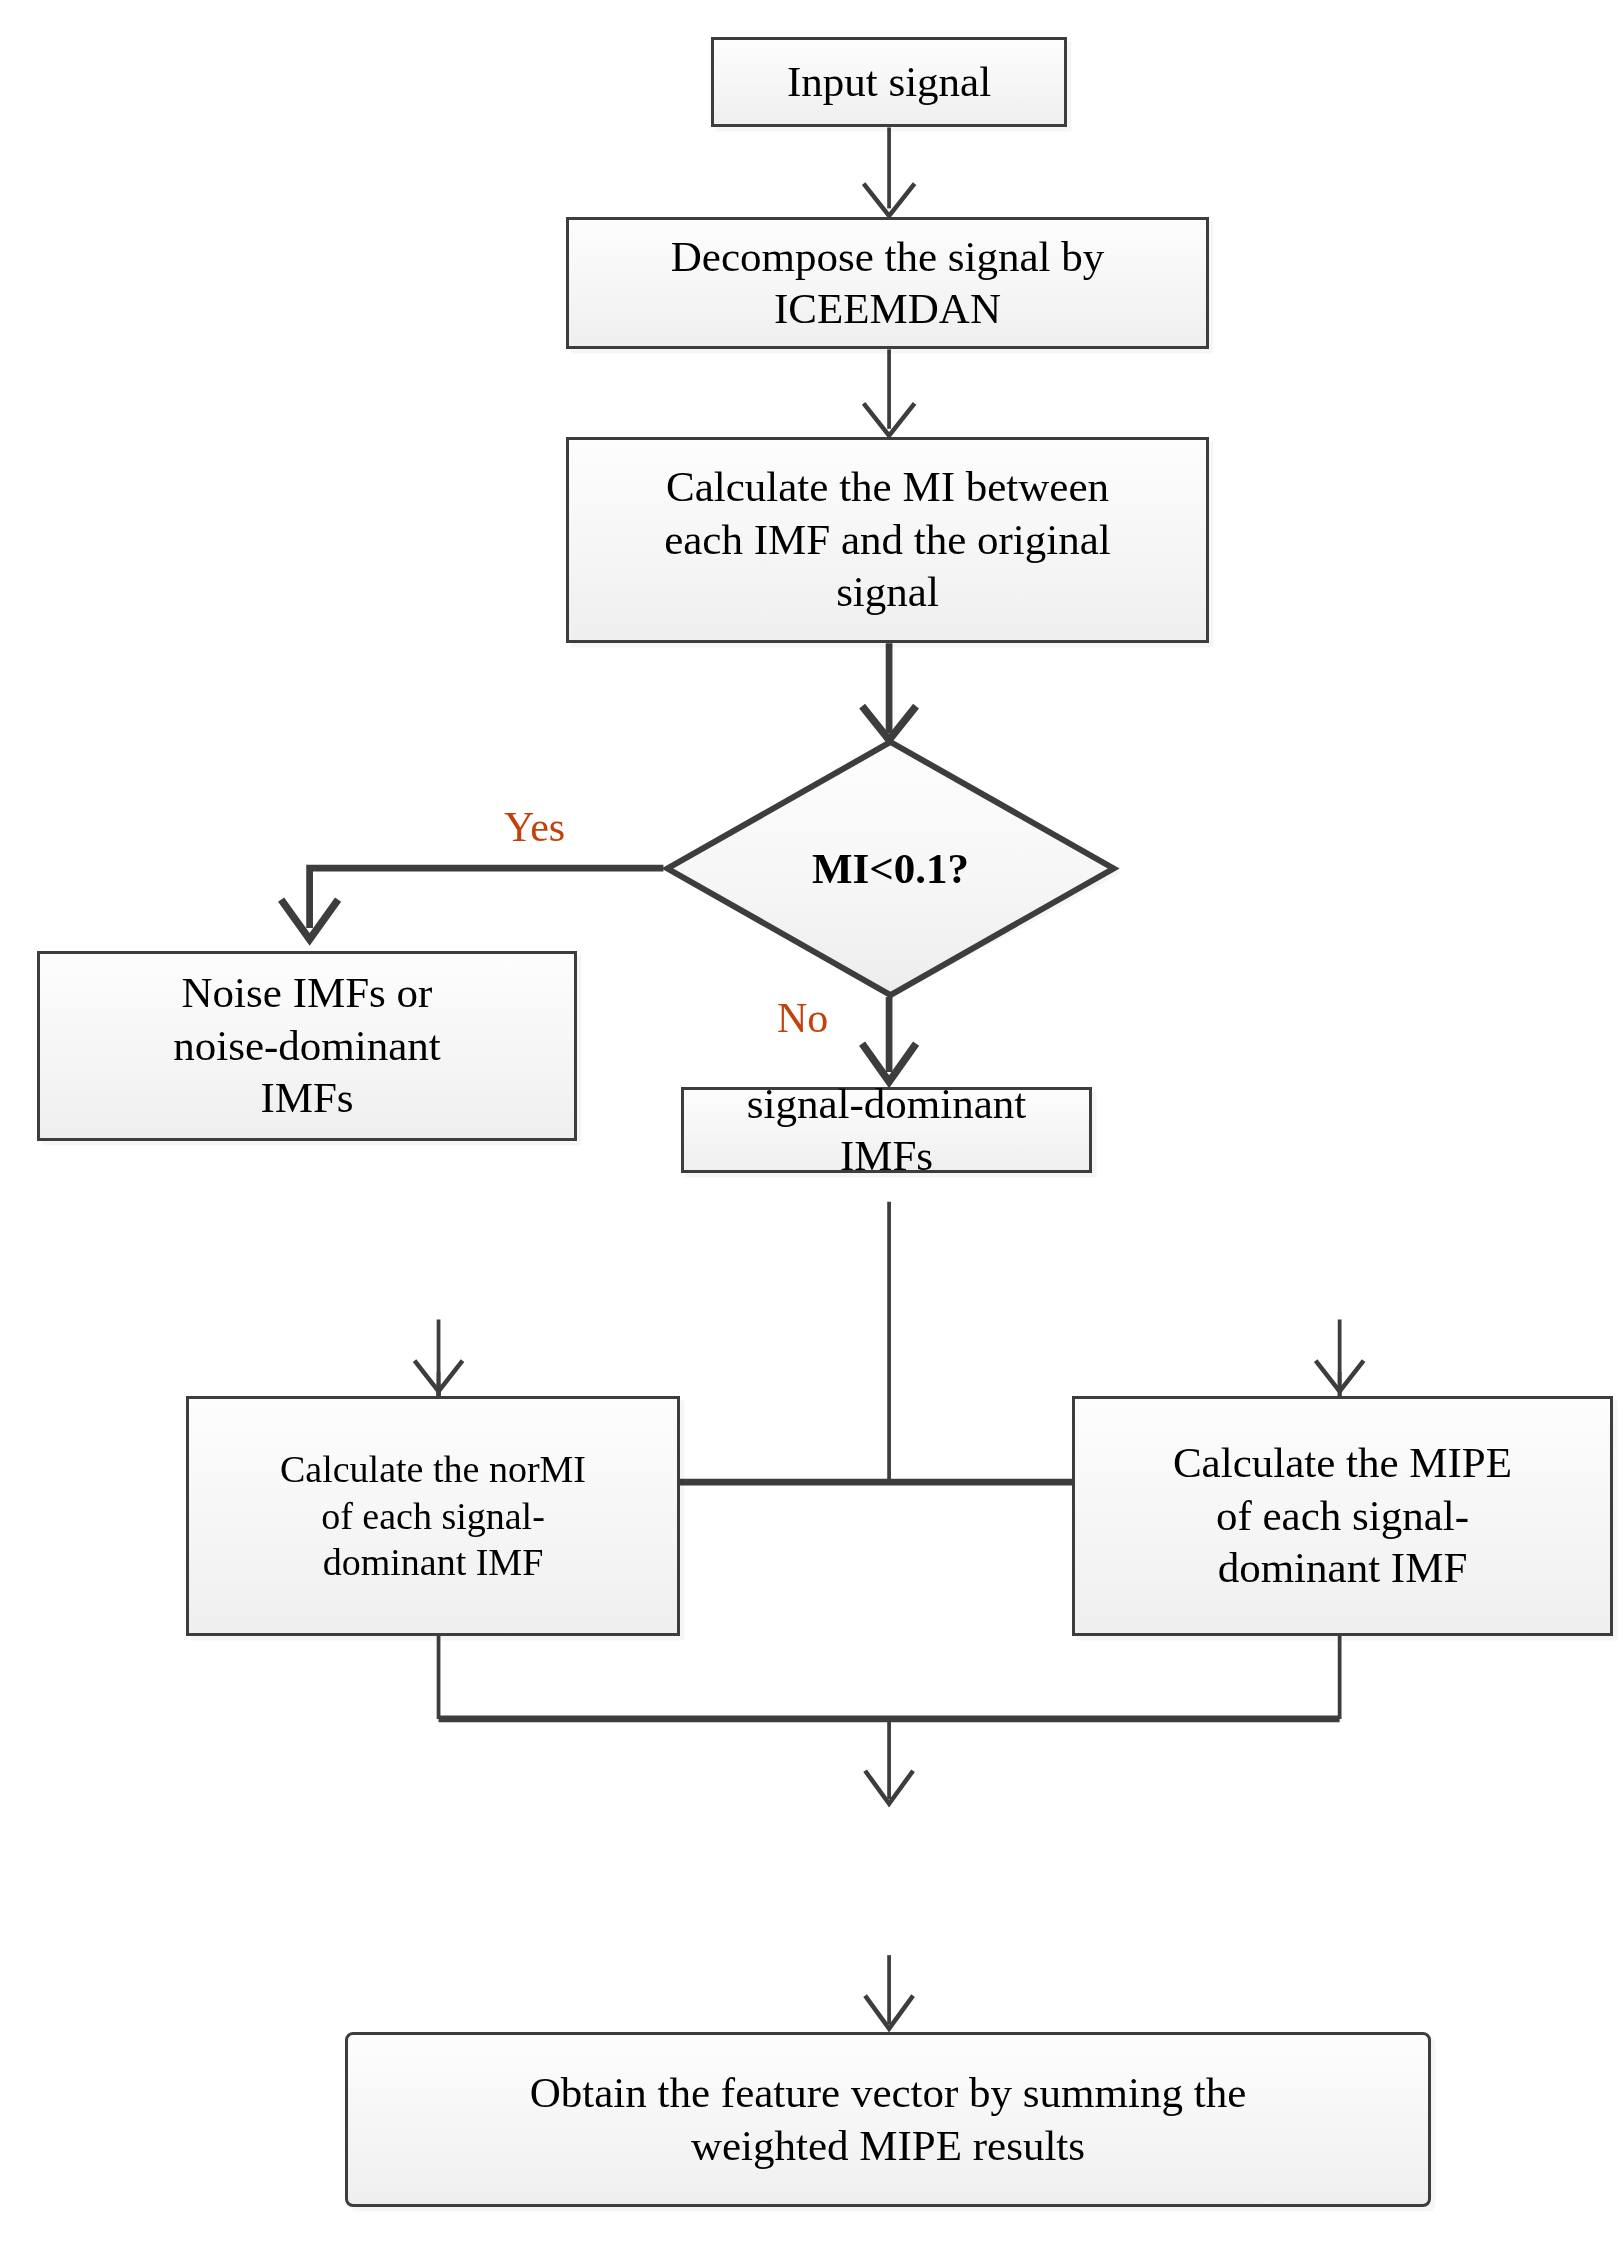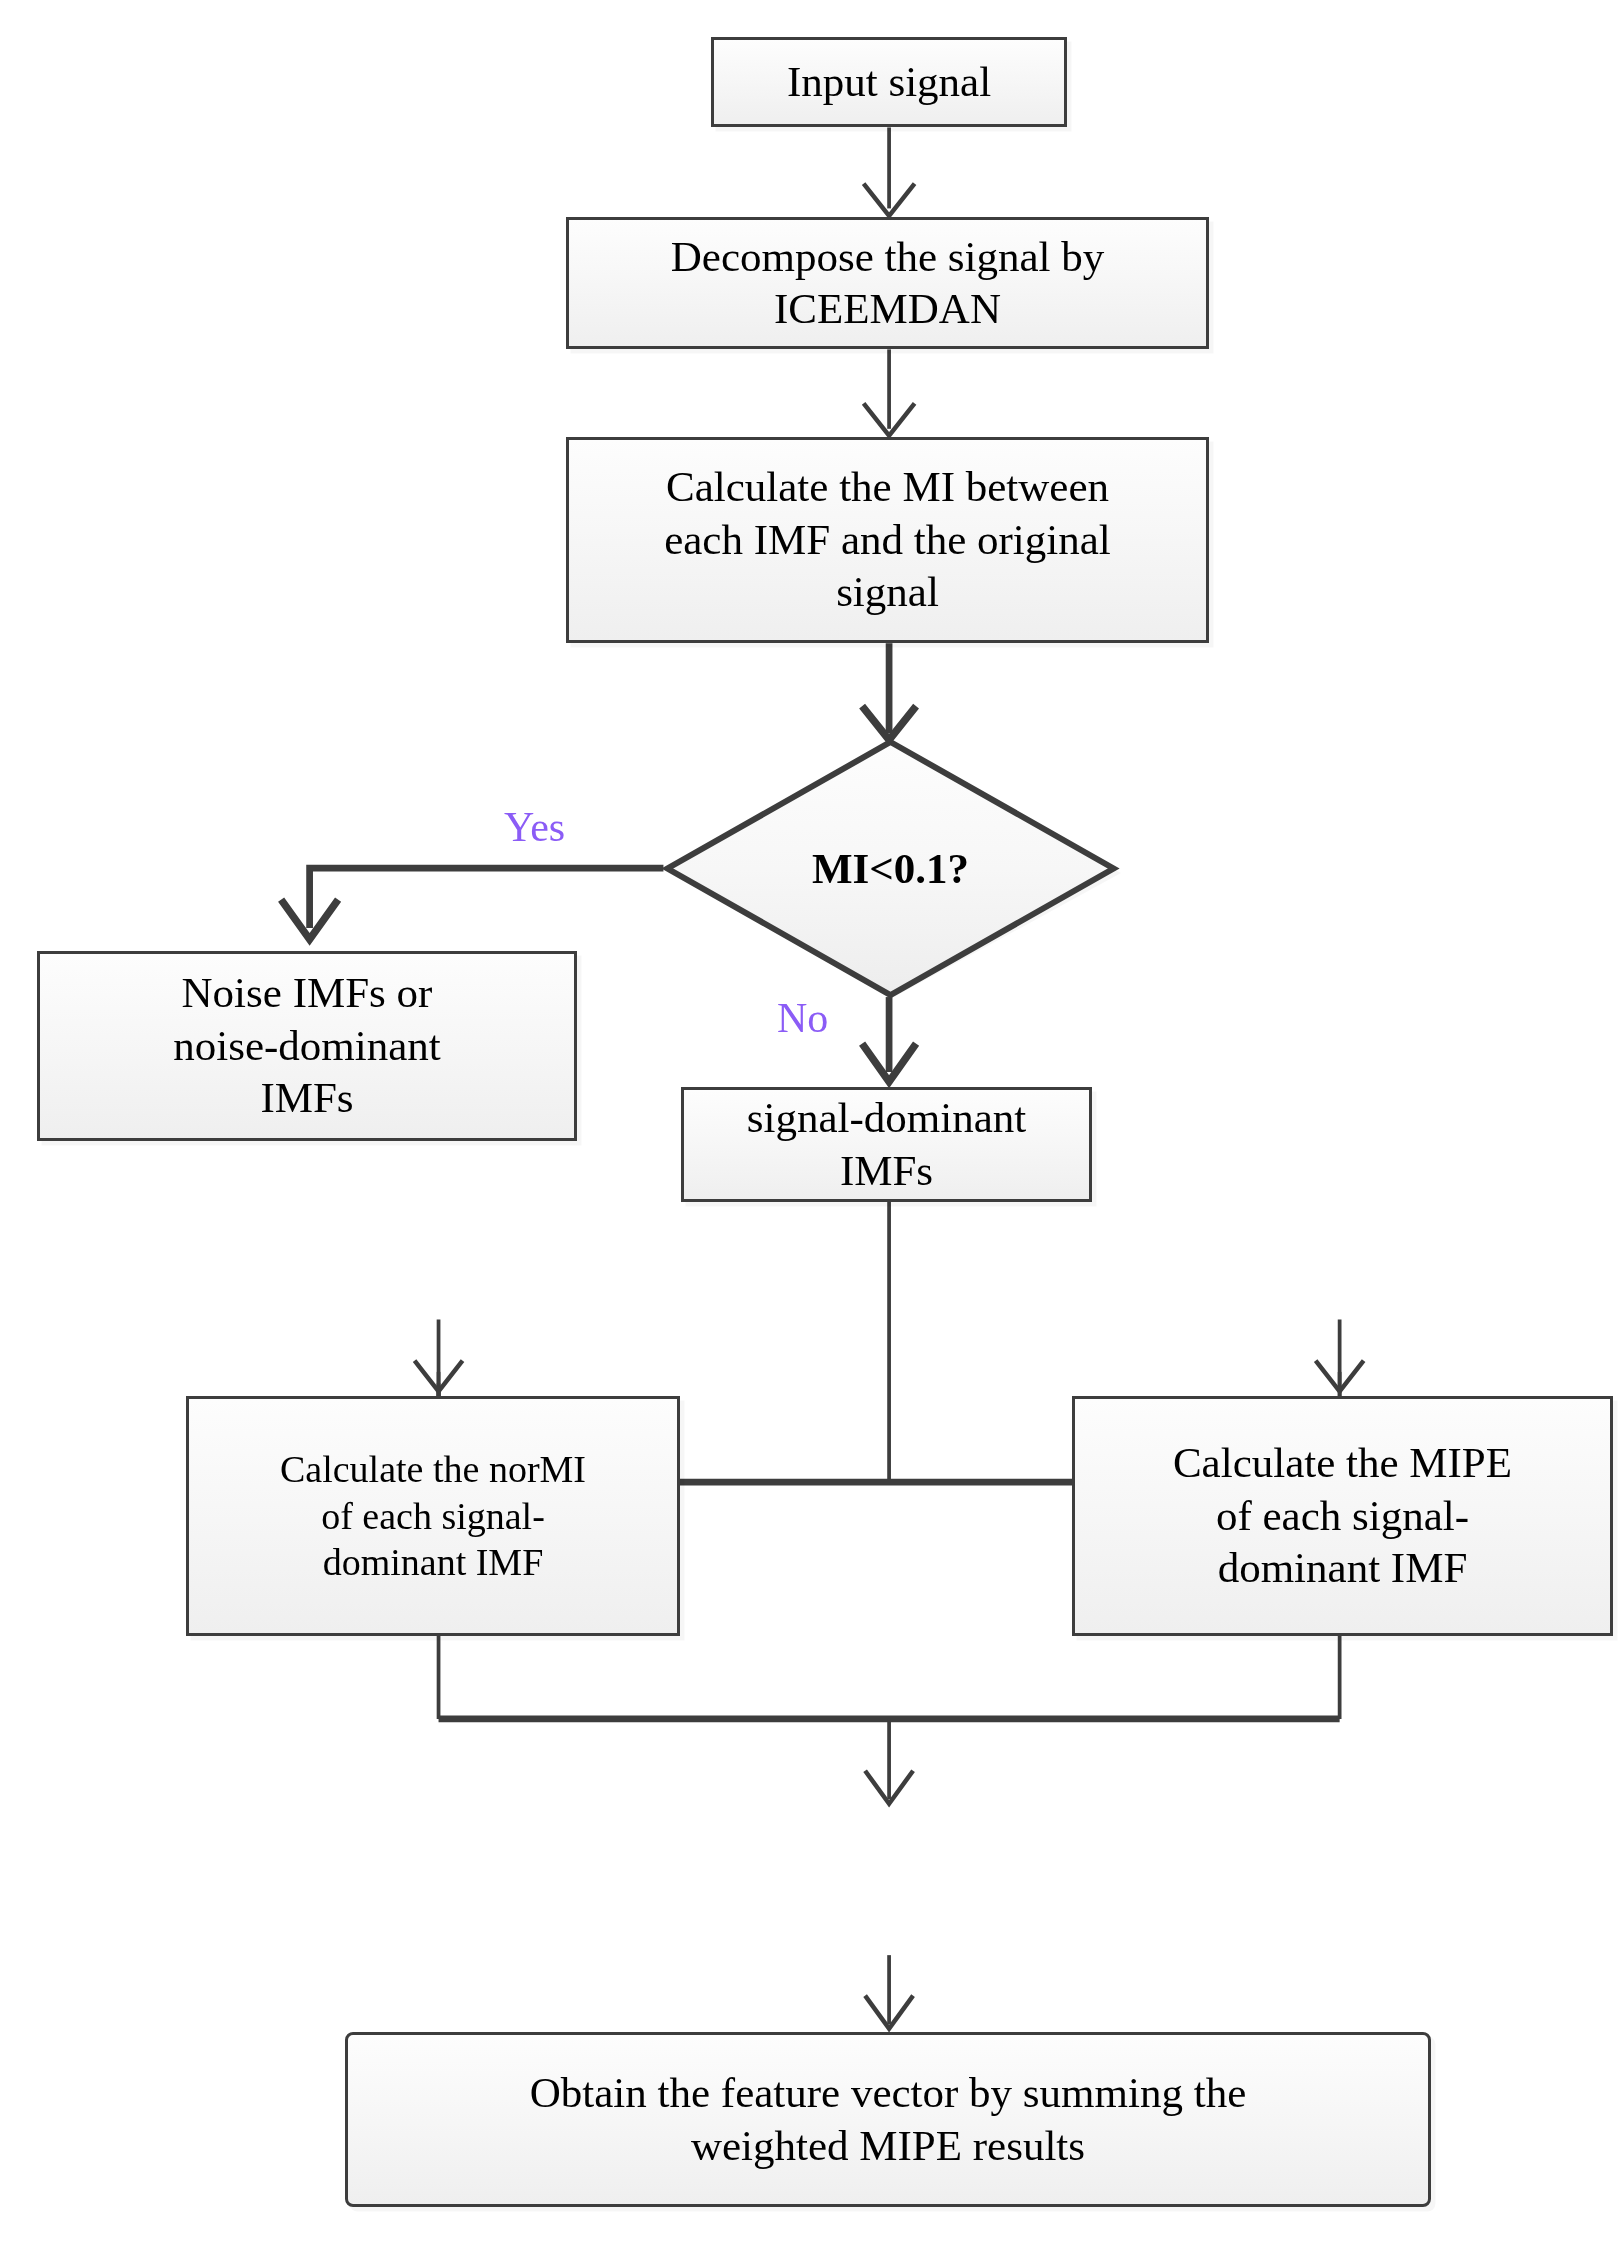--- a/index.html
+++ b/index.html
@@ -11,27 +11,27 @@
         display:flex;align-items:center;justify-content:center;text-align:center;
         border:3.7px solid #3d3d3d;
         background:linear-gradient(180deg,#fdfdfd 0%,#f7f7f7 45%,#efefef 100%);
         box-shadow:4.5px 4.5px 0 rgba(0,0,0,0.035);}
   .node .txt{line-height:1.22;white-space:pre-line;padding:0 9px;}
 
   .n-input{left:711px;top:37px;width:356px;height:90px;font-size:43px;}
   .n-decomp{left:566px;top:217px;width:643px;height:132px;font-size:43px;}
   .n-mi{left:566px;top:437px;width:643px;height:206px;font-size:43px;}
   .n-noise{left:37px;top:951px;width:540px;height:190px;font-size:43px;}
-  .n-sigdom{left:681px;top:1087px;width:411px;height:115px;font-size:43px;}
+  .n-sigdom{left:681px;top:1087px;width:411px;height:86px;font-size:43px;}
   .n-normi{left:186px;top:1396px;width:494px;height:240px;font-size:38px;}
   .n-mipe{left:1072px;top:1396px;width:541px;height:240px;font-size:43px;}
   .n-weight{left:345px;top:1808px;width:1086px;height:147px;font-size:43px;}
   .n-obtain{left:345px;top:2032px;width:1086px;height:175px;font-size:43px;border-radius:8px;}
 
-  .edge-label{position:absolute;font-size:42px;line-height:1;color:#8b5cf6;}
+  .edge-label{position:absolute;font-size:42px;line-height:1;color:#c2410c;}
   .lbl-yes{left:504px;top:806px;}
   .lbl-no{left:777px;top:997px;}
 
   svg.links{position:absolute;left:0;top:0;width:1623px;height:2261px;
             pointer-events:none;overflow:visible;}
   .ln{stroke:#3d3d3d;fill:none;}
   .ln-thin{stroke-width:5;}
   .ln-thick{stroke-width:9;}
   .ar{fill:none;stroke:#3d3d3d;stroke-width:6;stroke-linecap:butt;stroke-linejoin:miter;}
   .ar-thick{stroke-width:10;}

